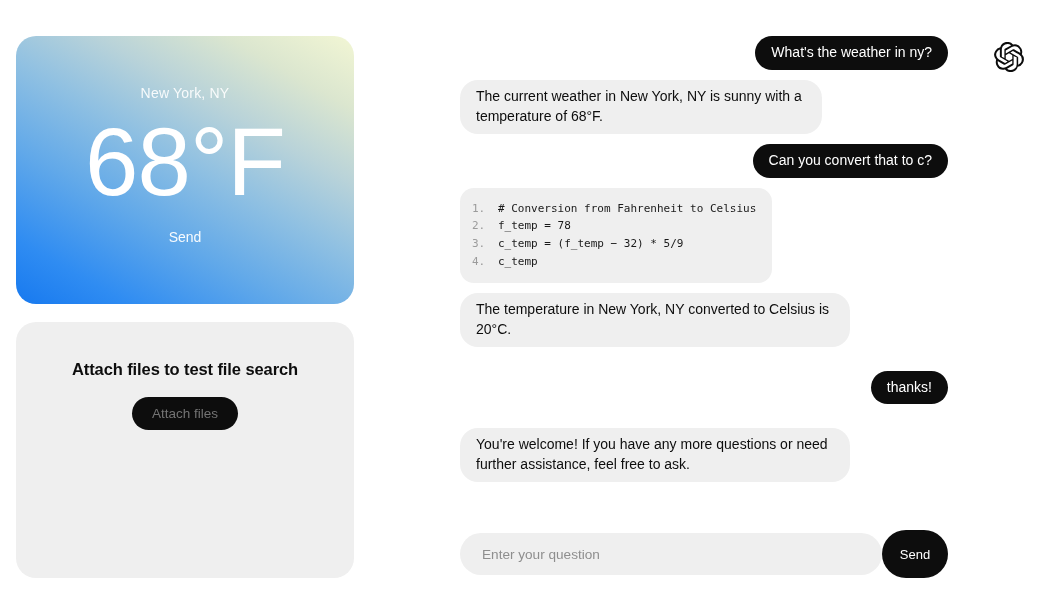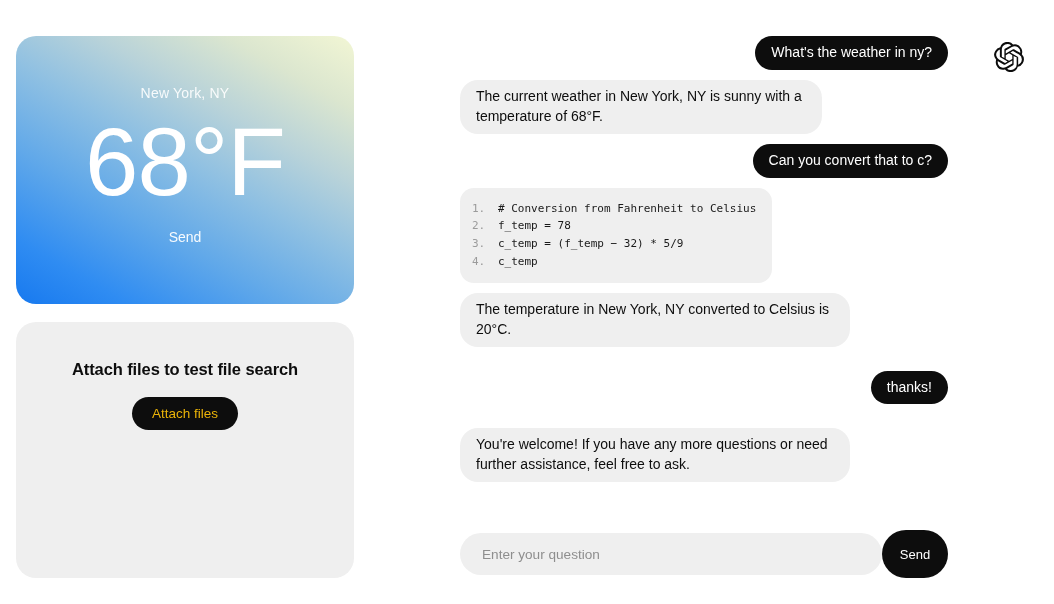--- a/index.html
+++ b/index.html
@@ -88,21 +88,21 @@
   .file-panel-title {
     font-size: 16.5px;
     font-weight: bold;
     color: #0d0d0d;
     letter-spacing: -0.1px;
   }
 
   .attach-btn {
     margin-top: 18px;
     background: #0d0d0d;
-    color: #eab308;
+    color: #737373;
     border: none;
     border-radius: 999px;
     padding: 8px 20px;
     font-size: 13.5px;
     font-family: "Liberation Sans", sans-serif;
     cursor: pointer;
     line-height: 1.3;
   }
 
   

